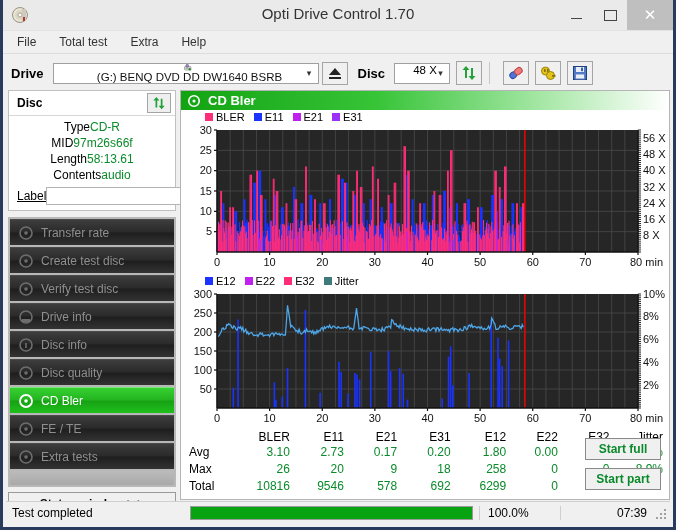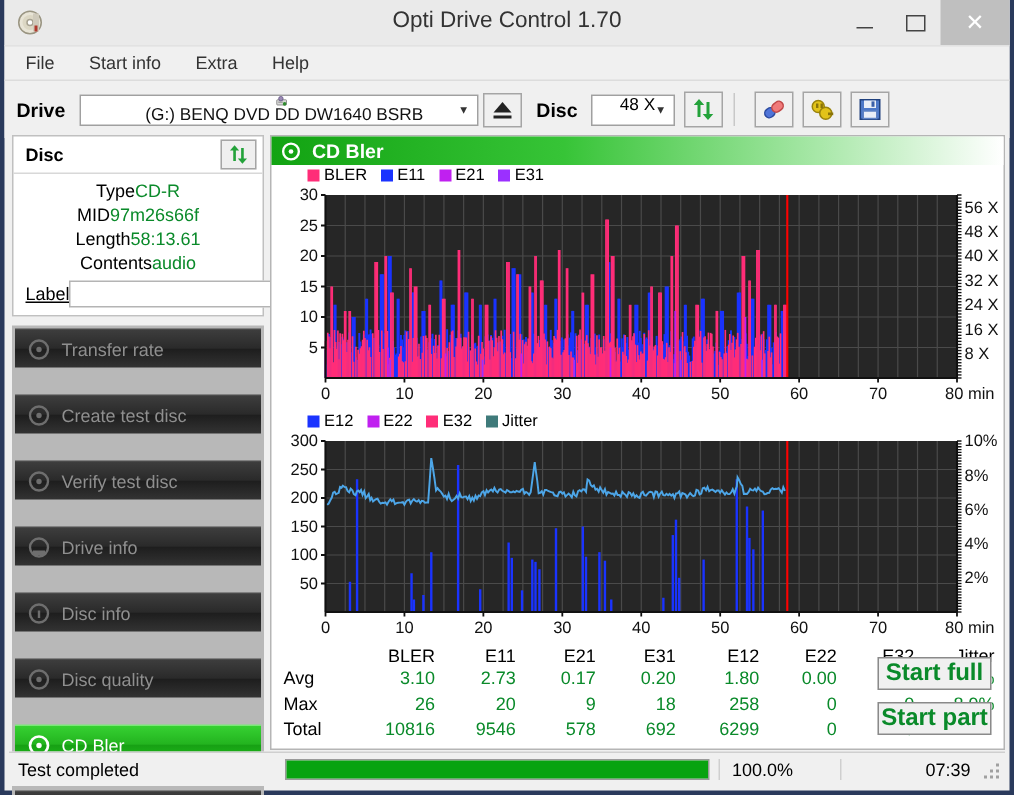--- a/index.html
+++ b/index.html
@@ -84,21 +84,21 @@
   .drow .k{color:#000;}
   .drow .v{color:#0a8a2a;}
   .label-row{display:flex;align-items:center;margin-top:3px;text-decoration:underline;}
   .label-row .k{width:44px;font-size:12px;}
   .label-input{flex:1;height:18px;border:1px solid #b4b4b4;background:#fff;box-sizing:border-box;}
   .label-btn{width:24px;height:20px;margin-left:4px;background:#efefef;border:1px solid #a5a5a5;
      display:flex;align-items:center;justify-content:center;box-sizing:border-box;}
   
   .navlist{margin-top:6px;background:#b8b8b8;padding:2px;}
   .navbtn{
-    height:26px;margin-bottom:18px;display:flex;align-items:center;padding-left:8px;
+    height:26px;margin-bottom:2px;display:flex;align-items:center;padding-left:8px;
     background:linear-gradient(to bottom,#3d3d3d 0%,#2a2a2a 48%,#1e1e1e 52%,#333 100%);
     color:#8f8f8f;font-size:12px;border-top:1px solid #4a4a4a;box-sizing:border-box;
   }
   .navbtn.active{
     background:linear-gradient(to bottom,#36d132 0%,#23b41f 48%,#17a114 52%,#1fbf1b 100%);
     color:#fff;border-top:1px solid #7ae878;
   }
   .navbtn .nico{width:16px;height:16px;margin-right:7px;flex:0 0 16px;}
   .navfill{height:14px;background:linear-gradient(to bottom,#bbb,#a9a9a9);}
   .statusbtn{
@@ -120,21 +120,21 @@
   svg{display:block;}
   
   .stats{position:relative;margin-top:2px;padding-left:4px;font-size:12px;color:#0a8a2a;}
   .stats table{border-collapse:collapse;}
   .stats th{font-weight:normal;color:#000;text-align:right;padding:0 6px 0 0;font-size:12px;}
   .stats td{text-align:right;padding:0 6px 0 0;font-size:12px;color:#0a8a2a;line-height:17px;}
   .stats td.rh{text-align:left;color:#000;width:44px;padding-left:4px;}
   .stats th.rh{text-align:left;color:#000;width:44px;}
   .startbtns{position:absolute;right:8px;top:8px;}
   .startbtn{width:76px;height:22px;background:#f0f0f0;border:1px solid #8a8a8a;
-    display:flex;align-items:center;justify-content:center;font-size:16px;font-weight:bold;
+    display:flex;align-items:center;justify-content:center;font-size:12px;font-weight:bold;
     margin-bottom:8px;box-sizing:border-box;}
   
   .statusbar{position:absolute;left:3px;right:3px;bottom:3px;height:22px;background:#f0f0f0;
      display:flex;align-items:center;border-top:1px solid #cfcfcf;}
   .sb-text{width:178px;padding-left:6px;font-size:12px;}
   .sb-progout{flex:1;height:14px;border:1px solid #9a9a9a;background:#fff;box-sizing:border-box;}
   .sb-prog{height:100%;background:#08a310;}
   .sb-pct{width:72px;text-align:left;padding-left:8px;font-size:12px;border-left:1px solid #cfcfcf;margin-left:6px;}
   .sb-time{width:86px;text-align:right;padding-right:6px;font-size:12px;border-left:1px solid #cfcfcf;}
   .grip{width:14px;height:14px;position:relative;margin-right:3px;}
@@ -162,21 +162,21 @@
         </div>
       <div class="wbtn">
           <i class="max-glyph"></i>
         </div>
       <div class="wbtn close">✕</div>
     </div>
   </div>
 
   <div class="menubar">
     <div class="menu-item">File</div>
-    <div class="menu-item">Start info</div>
+    <div class="menu-item">Total test</div>
     <div class="menu-item">Extra</div>
     <div class="menu-item">Help</div>
   </div>
 
   <div class="toolbar">
     <span class="tb-label">Drive</span>
     <div class="combo" id="drive-combo">
       <svg width="16" height="14" viewBox="0 0 16 14">
         <rect x="1" y="5" width="13" height="7" rx="1" fill="#d8d8d8" stroke="#777"></rect>
         <rect x="3" y="7.5" width="6" height="1.4" fill="#8a8a8a"></rect>

